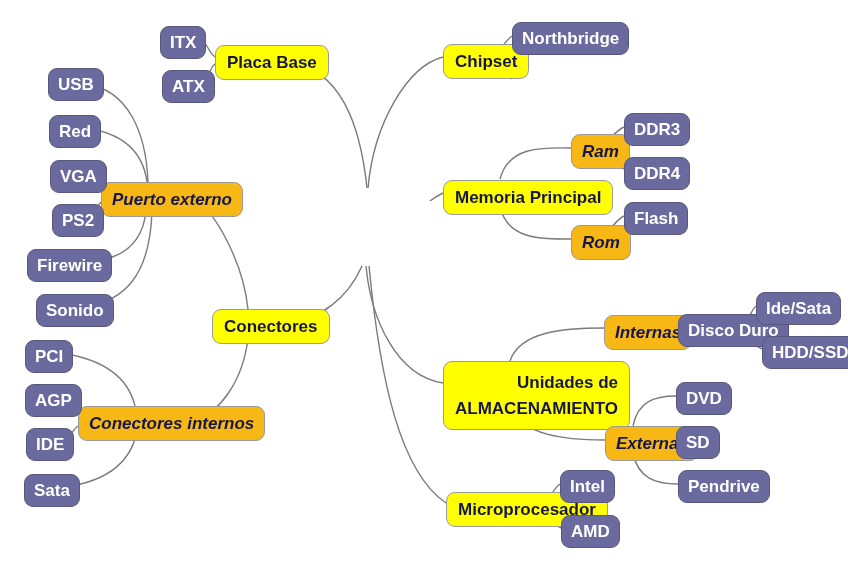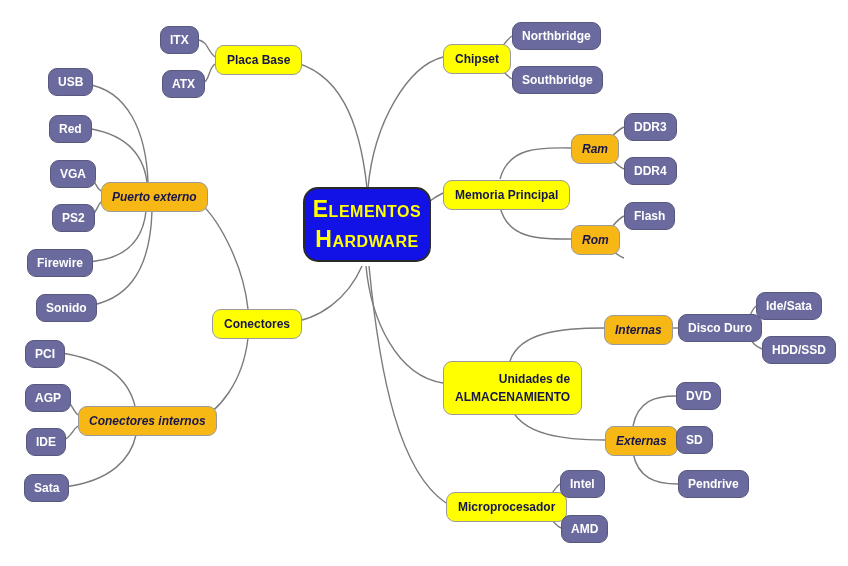--- a/index.html
+++ b/index.html
@@ -4,21 +4,21 @@
 <style>
   html,body { margin:0; padding:0; background:#ffffff; }
   #canvas {
     position:relative; width:848px; height:566px; overflow:hidden;
     background:#ffffff; font-family:"Liberation Sans", sans-serif;
   }
   #edges { position:absolute; left:0; top:0; z-index:1; }
   #edges path { fill:none; stroke:var(--edge,#7b7b7b); stroke-width:1.4; }
   .node {
     position:absolute; z-index:2; box-sizing:border-box;
-    font-weight:bold; font-size:12px; line-height:1;
+    font-weight:bold; font-size:17px; line-height:1;
     border-radius:9px; padding:7px 9px; white-space:nowrap;
   }
   .leaf {
     background:var(--leaf_bg,#6A6A9E); color:var(--leaf_text,#ffffff);
     border:1.5px solid #58587e;
   }
   .primary {
     background:var(--primary_bg,#FFFF00); color:var(--dark_text,#16164B);
     border:1.5px solid #9a9a9a; padding:8px 11px;
   }
@@ -76,30 +76,27 @@
     <path d="M 662 328 L 678 328"></path>
     <path d="M 747 320 C 752 314, 751 310, 756 306"></path>
     <path d="M 747 334 C 752 340, 751 344, 762 349"></path>
     <path d="M 633 426 C 638 401, 655 396, 676 396"></path>
     <path d="M 662 440 L 676 440"></path>
     <path d="M 633 453 C 638 478, 655 484, 678 484"></path>
     <path d="M 546 501 C 552 496, 553 489, 560 484"></path>
     <path d="M 546 513 C 552 518, 553 524, 561 528"></path>
   </svg>
 
-  <div class="center-node">Elementos
-Hardware</div>
 
   <div class="node primary" style="left:215px;top:45px">Placa Base</div>
   <div class="node leaf" style="left:160px;top:26px">ITX</div>
   <div class="node leaf" style="left:162px;top:70px">ATX</div>
 
   <div class="node primary" style="left:443px;top:44px">Chipset</div>
   <div class="node leaf" style="left:512px;top:22px">Northbridge</div>
-  <div class="node leaf" style="left:512px;top:66px">Southbridge</div>
 
   <div class="node primary" style="left:443px;top:180px">Memoria Principal</div>
   <div class="node secondary" style="left:571px;top:134px">Ram</div>
   <div class="node leaf" style="left:624px;top:113px">DDR3</div>
   <div class="node leaf" style="left:624px;top:157px">DDR4</div>
   <div class="node secondary" style="left:571px;top:225px">Rom</div>
   <div class="node leaf" style="left:624px;top:202px">Flash</div>
 
   <div class="node primary" style="left:212px;top:309px">Conectores</div>
   <div class="node secondary" style="left:101px;top:182px">Puerto externo</div>

